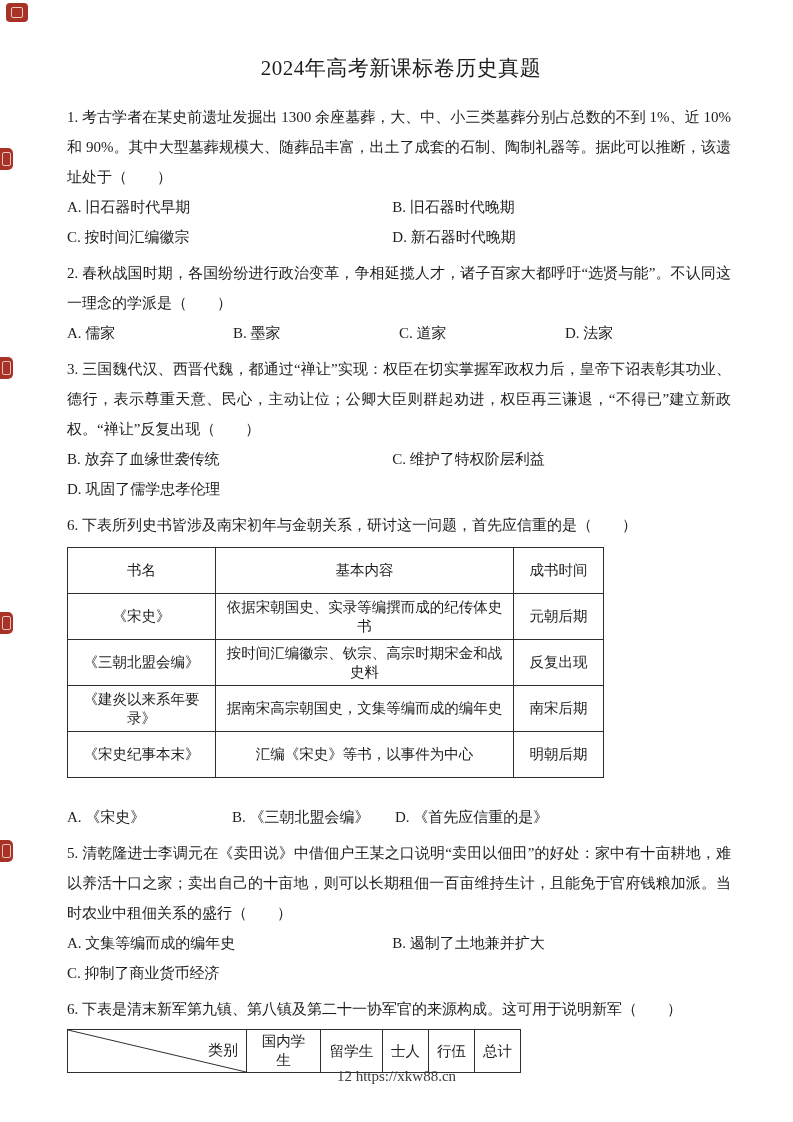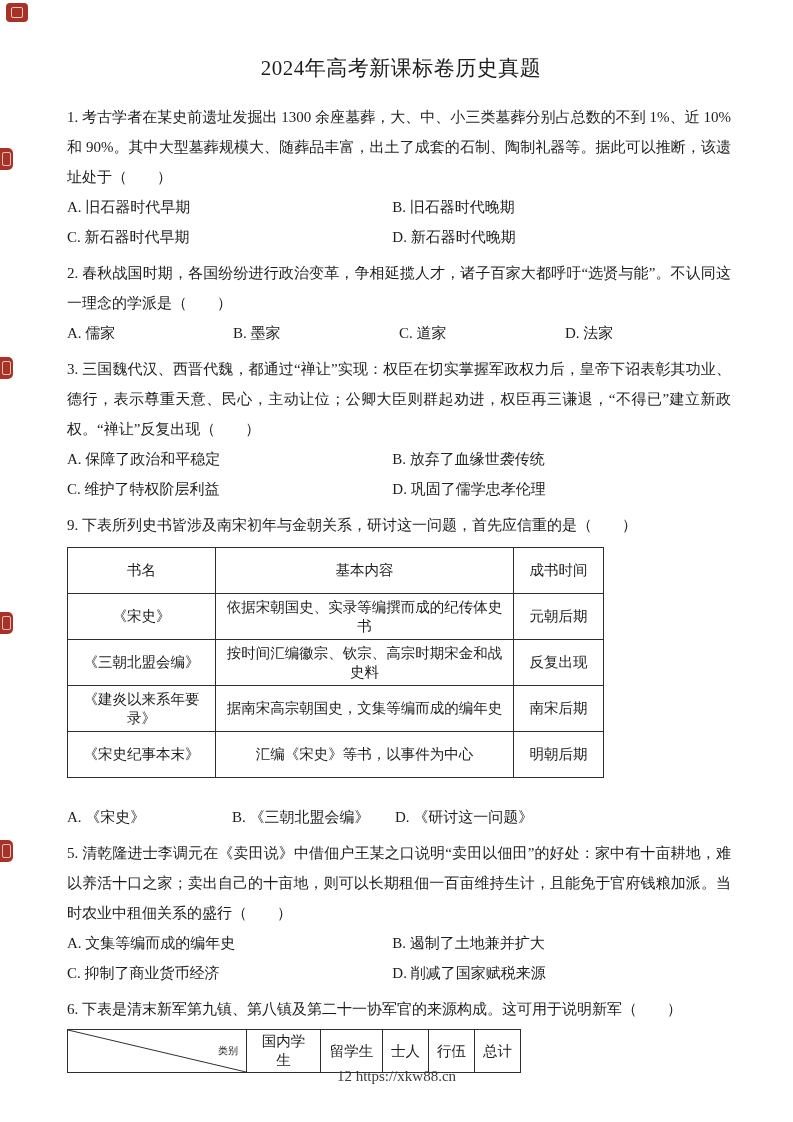--- a/index.html
+++ b/index.html
@@ -18,21 +18,21 @@
   .grid4{display:grid;grid-template-columns:25% 25% 25% 25%}
   .q4opts{display:grid;grid-template-columns:165px 163px 197px 1fr}
   table{border-collapse:collapse;font-size:14.5px;color:#1d1d1d}
   .t4{margin:7px 0 24px 0}
   .t4 th,.t4 td{border:1px solid #2e2e2e;height:41px;padding:2px 9px;font-weight:normal;text-align:center;vertical-align:middle}
   .t4 td.left{text-align:center}
   .t6{margin-top:5px}
   .t6 td{border:1px solid #2e2e2e;height:37px;padding:2px 8px;text-align:center;vertical-align:middle}
   .corner{width:162px;position:relative;padding:0}
   .corner svg{position:absolute;left:0;top:0;width:100%;height:100%;display:block}
-  .corner-label{position:absolute;right:8px;top:50%;transform:translateY(-52%);font-size:10px}
+  .corner-label{position:absolute;right:8px;top:50%;transform:translateY(-52%);font-size:15px}
   .footer{position:absolute;left:0;width:793px;top:1068px;text-align:center;font-size:15px;color:#3d3d3d}
   .stamp{position:absolute;background:#a93226;border-radius:4px}
   .stamp-top{left:6px;top:3px;width:22px;height:19px}
   .stamp-top::after{content:"";position:absolute;left:5px;top:4px;right:5px;bottom:4px;border:1.5px solid rgba(255,255,255,.75);border-radius:2px}
   .stamp-edge{left:0;width:13px;height:22px;border-radius:0 5px 5px 0}
   .stamp-edge::after{content:"";position:absolute;left:2px;top:4px;width:7px;height:12px;border:1.5px solid rgba(255,255,255,.7);border-radius:2px}
   .se1{top:148px}.se2{top:357px}.se3{top:612px}.se4{top:840px}
 </style>
 </head>
 <body>
@@ -45,47 +45,46 @@
 
 <div class="content">
 
   <h1 class="title">2024年高考新课标卷历史真题</h1>
 
   <section class="question">
     <p class="stem">1. 考古学者在某史前遗址发掘出 1300 余座墓葬，大、中、小三类墓葬分别占总数的不到 1%、近 10%和 90%。其中大型墓葬规模大、随葬品丰富，出土了成套的石制、陶制礼器等。据此可以推断，该遗址处于（　　）</p>
     <div class="opts grid2">
       <span>A. 旧石器时代早期</span>
       <span>B. 旧石器时代晚期</span>
-      <span>C. 新石器时代早期</span>
+      <span>C. 按时间汇编徽宗</span>
       <span>D. 新石器时代晚期</span>
     </div>
   </section>
 
   <section class="question">
     <p class="stem">2. 春秋战国时期，各国纷纷进行政治变革，争相延揽人才，诸子百家大都呼吁“选贤与能”。不认同这一理念的学派是（　　）</p>
     <div class="opts grid4">
       <span>A. 儒家</span>
       <span>B. 墨家</span>
       <span>C. 道家</span>
       <span>D. 法家</span>
     </div>
   </section>
 
   <section class="question">
     <p class="stem">3. 三国魏代汉、西晋代魏，都通过“禅让”实现：权臣在切实掌握军政权力后，皇帝下诏表彰其功业、德行，表示尊重天意、民心，主动让位；公卿大臣则群起劝进，权臣再三谦退，“不得已”建立新政权。“禅让”反复出现（　　）</p>
     <div class="opts grid2">
-      <span>A. 保障了政治和平稳定</span>
       <span>B. 放弃了血缘世袭传统</span>
       <span>C. 维护了特权阶层利益</span>
       <span>D. 巩固了儒学忠孝伦理</span>
     </div>
   </section>
 
   <section class="question">
-    <p class="stem">9. 下表所列史书皆涉及南宋初年与金朝关系，研讨这一问题，首先应信重的是（　　）</p>
+    <p class="stem">6. 下表所列史书皆涉及南宋初年与金朝关系，研讨这一问题，首先应信重的是（　　）</p>
 
     <table class="t4">
       <colgroup>
         <col style="width:148px">
           <col style="width:298px">
           <col style="width:90px">
       </colgroup>
       <thead>
         <tr>
           <th>书名</th>
@@ -113,31 +112,30 @@
           <td>《宋史纪事本末》</td>
           <td class="left">汇编《宋史》等书，以事件为中心</td>
           <td>明朝后期</td>
         </tr>
       </tbody>
     </table>
 
     <div class="opts q4opts">
       <span>A. 《宋史》</span>
       <span>B. 《三朝北盟会编》</span>
-      <span>D. 《研讨这一问题》</span>
+      <span>D. 《首先应信重的是》</span>
     </div>
   </section>
 
   <section class="question">
     <p class="stem">5. 清乾隆进士李调元在《卖田说》中借佃户王某之口说明“卖田以佃田”的好处：家中有十亩耕地，难以养活十口之家；卖出自己的十亩地，则可以长期租佃一百亩维持生计，且能免于官府钱粮加派。当时农业中租佃关系的盛行（　　）</p>
     <div class="opts grid2">
       <span>A. 文集等编而成的编年史</span>
       <span>B. 遏制了土地兼并扩大</span>
       <span>C. 抑制了商业货币经济</span>
-      <span>D. 削减了国家赋税来源</span>
     </div>
   </section>
 
   <section class="question">
     <p class="stem">6. 下表是清末新军第九镇、第八镇及第二十一协军官的来源构成。这可用于说明新军（　　）</p>
 
     <table class="t6">
       <colgroup>
         <col style="width:162px">
           <col style="width:74px">

